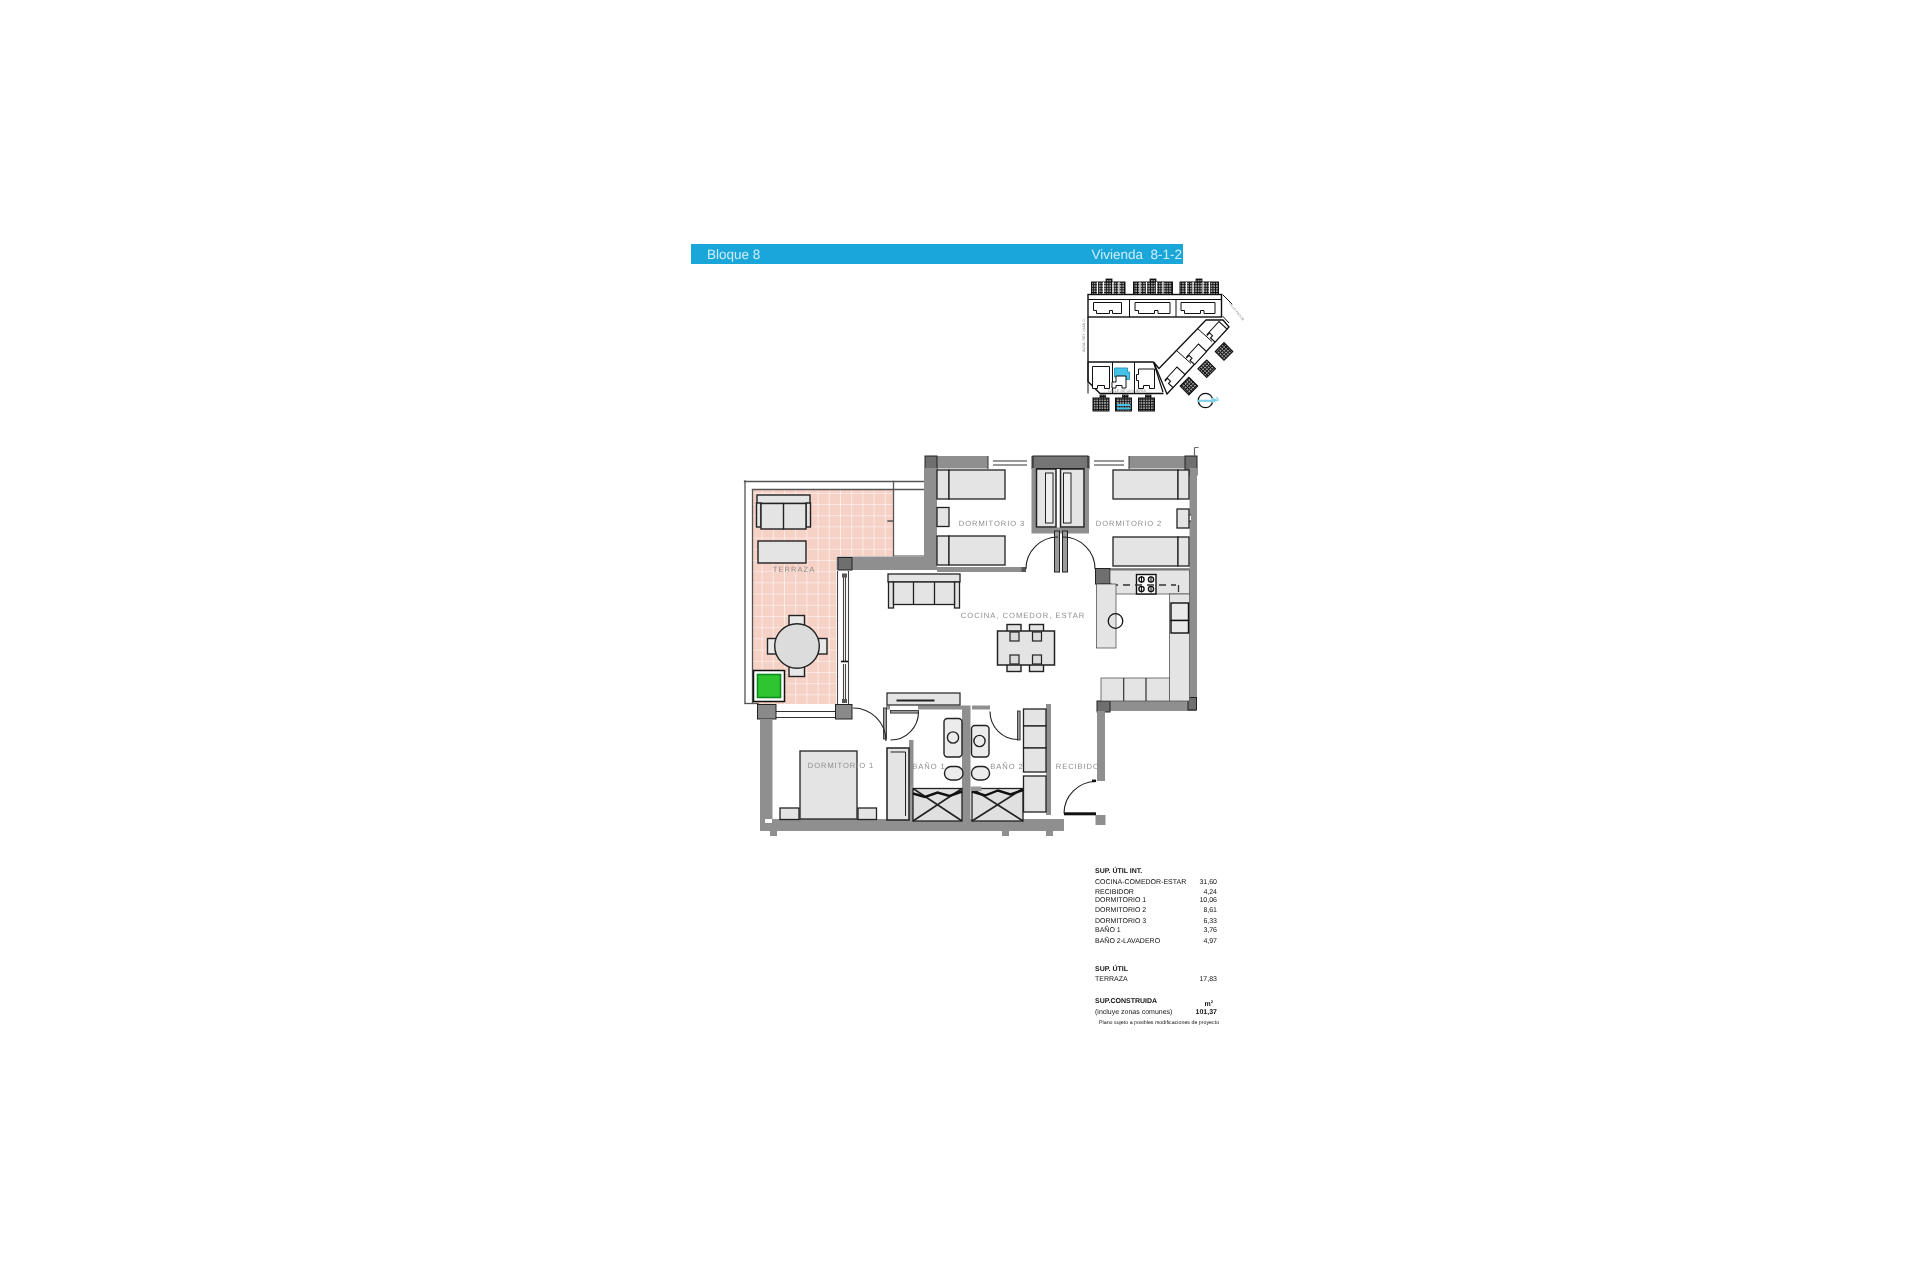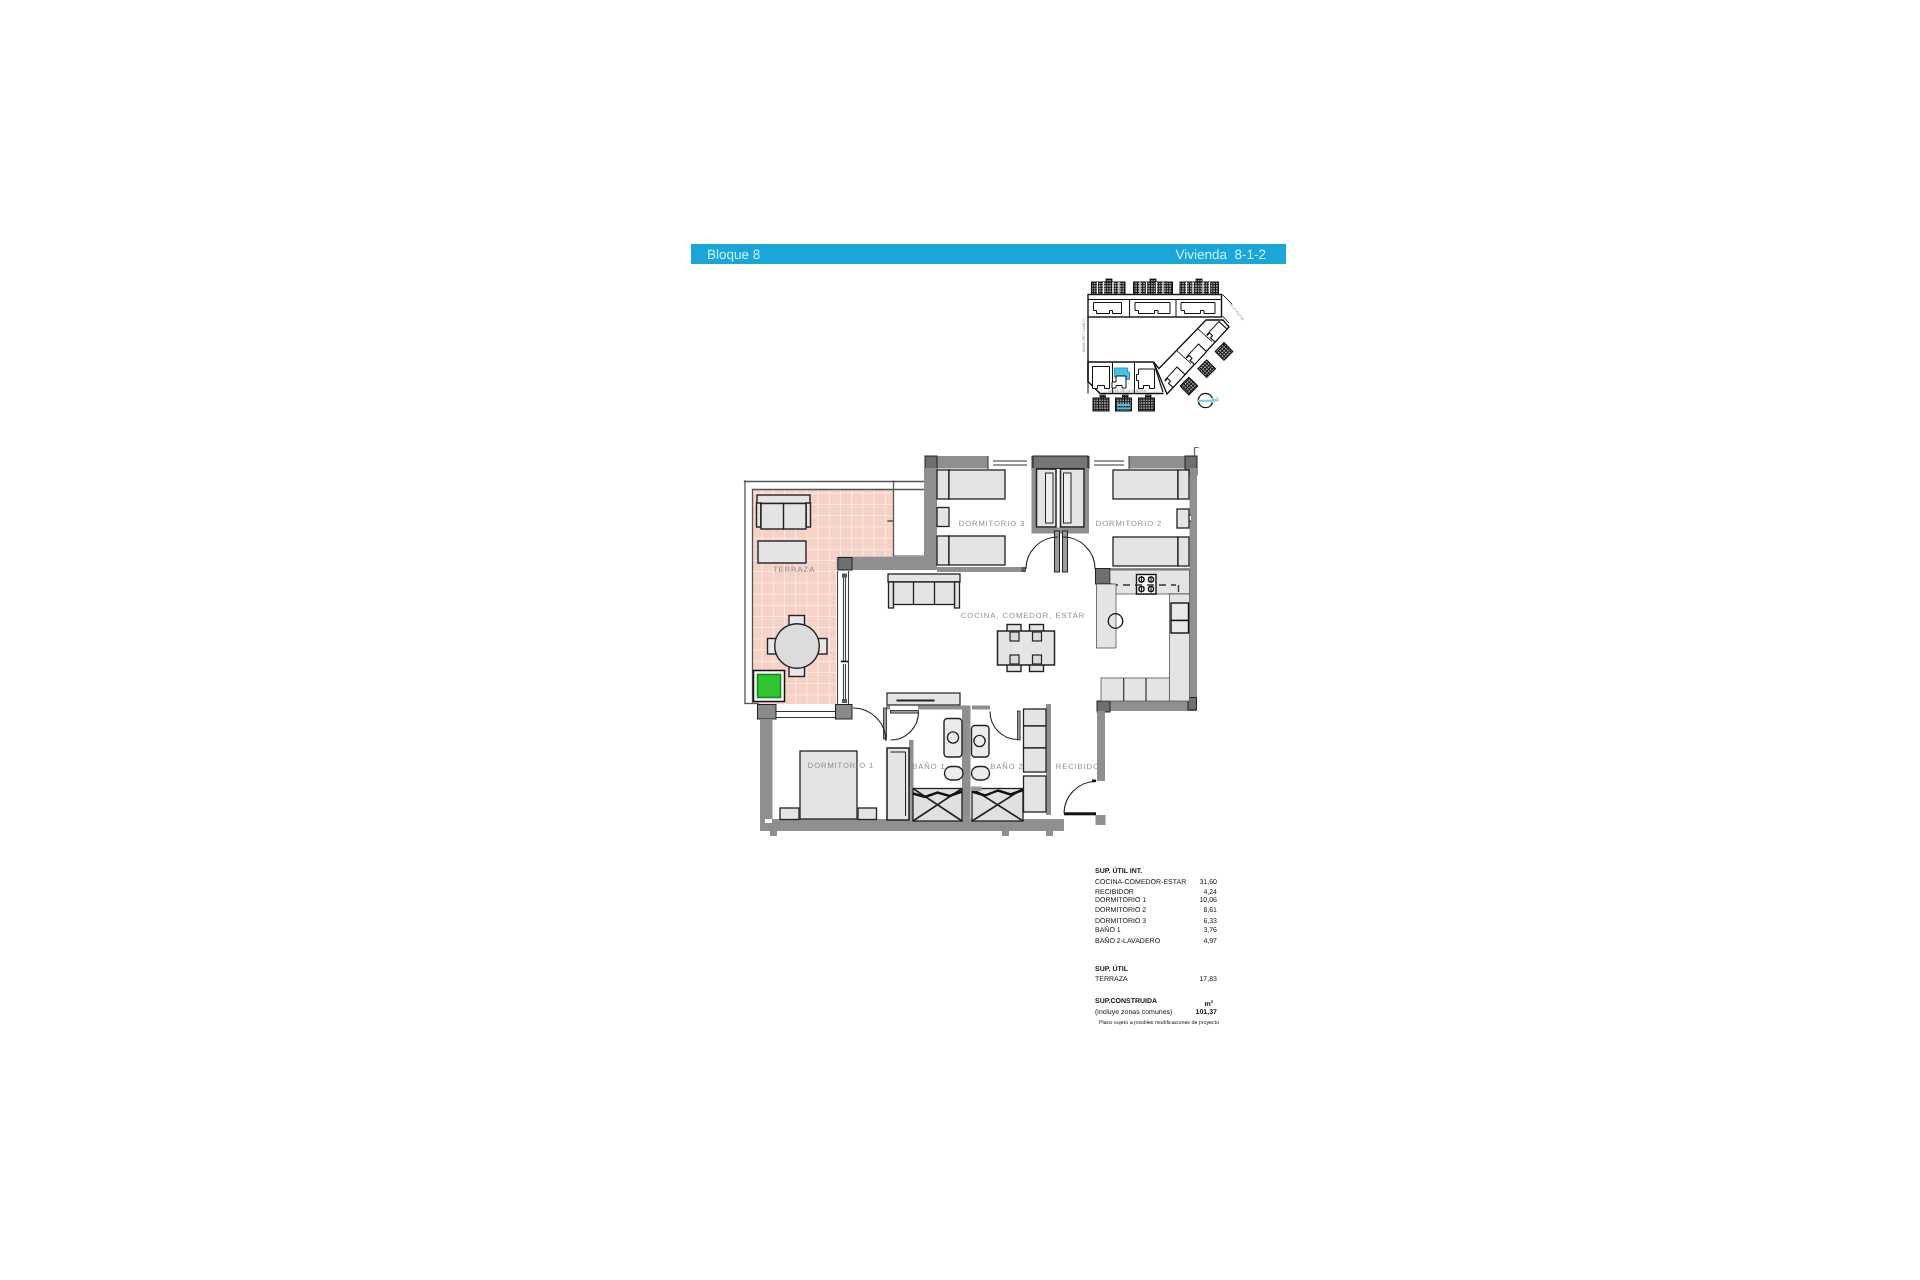--- a/index.html
+++ b/index.html
@@ -1,21 +1,21 @@
 <!DOCTYPE html>
 <html><head>
 <meta charset="utf-8">
 <style>
   html,body{margin:0;padding:0;background:#ffffff;}
   *{-webkit-font-smoothing:antialiased;text-rendering:geometricPrecision;}
   #page{position:relative;width:1920px;height:1280px;background:#ffffff;overflow:hidden;
         font-family:"Liberation Sans", sans-serif;}
-  #hdr{position:absolute;left:691px;top:244px;width:580px;height:20px;background:#1ba6da;padding-left:15px;}
+  #hdr{position:absolute;left:691px;top:244px;width:492px;height:20px;background:#1ba6da;}
   #hdr .l{position:absolute;left:16px;top:2.5px;font-size:13.5px;color:#cdeffb;}
-  #hdr .r{position:absolute;right:20px;top:2.5px;font-size:13.5px;color:#cdeffb;}
+  #hdr .r{position:absolute;right:1px;top:2.5px;font-size:13.5px;color:#cdeffb;}
   .tbl{position:absolute;font-size:7px;color:#111;}
   .tbl b{font-weight:bold;}
   .row{position:absolute;left:0;width:122px;}
   .row .v{position:absolute;right:0;top:0;}
 </style>
 </head>
 <body>
 <div id="page">
 
   <div id="hdr">

